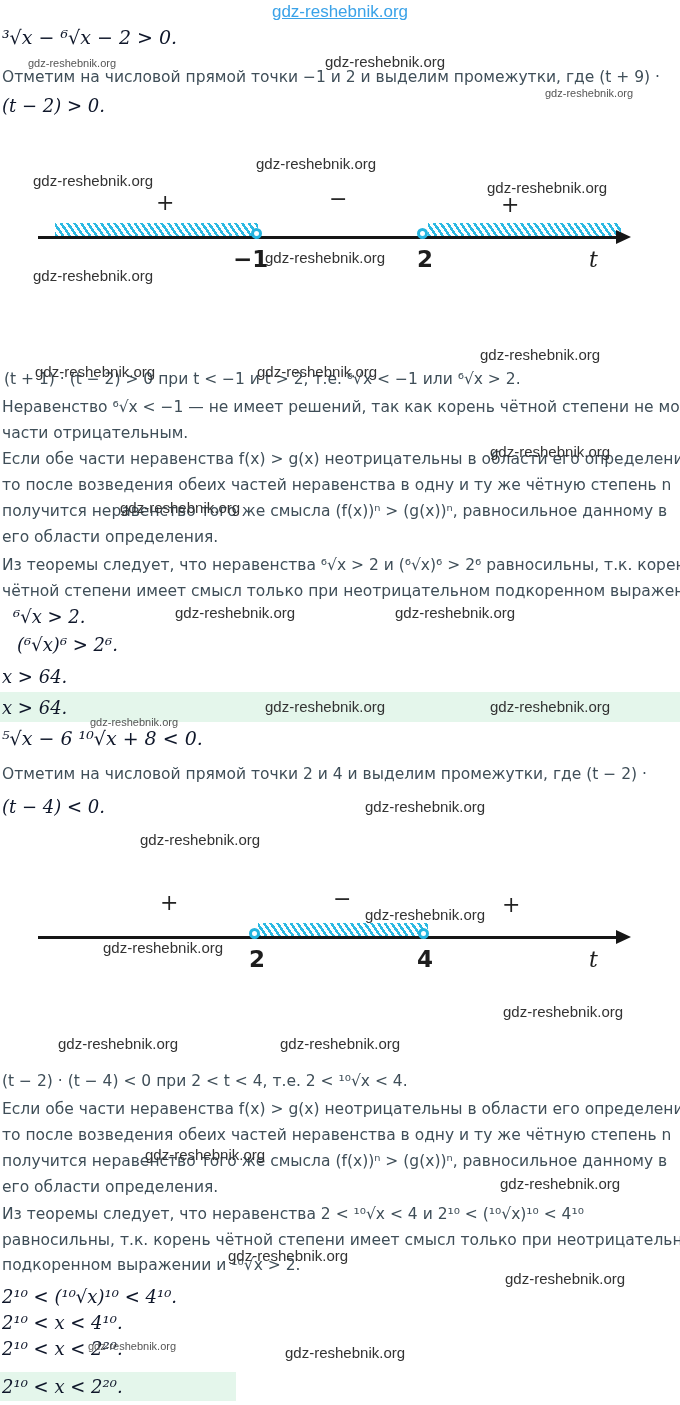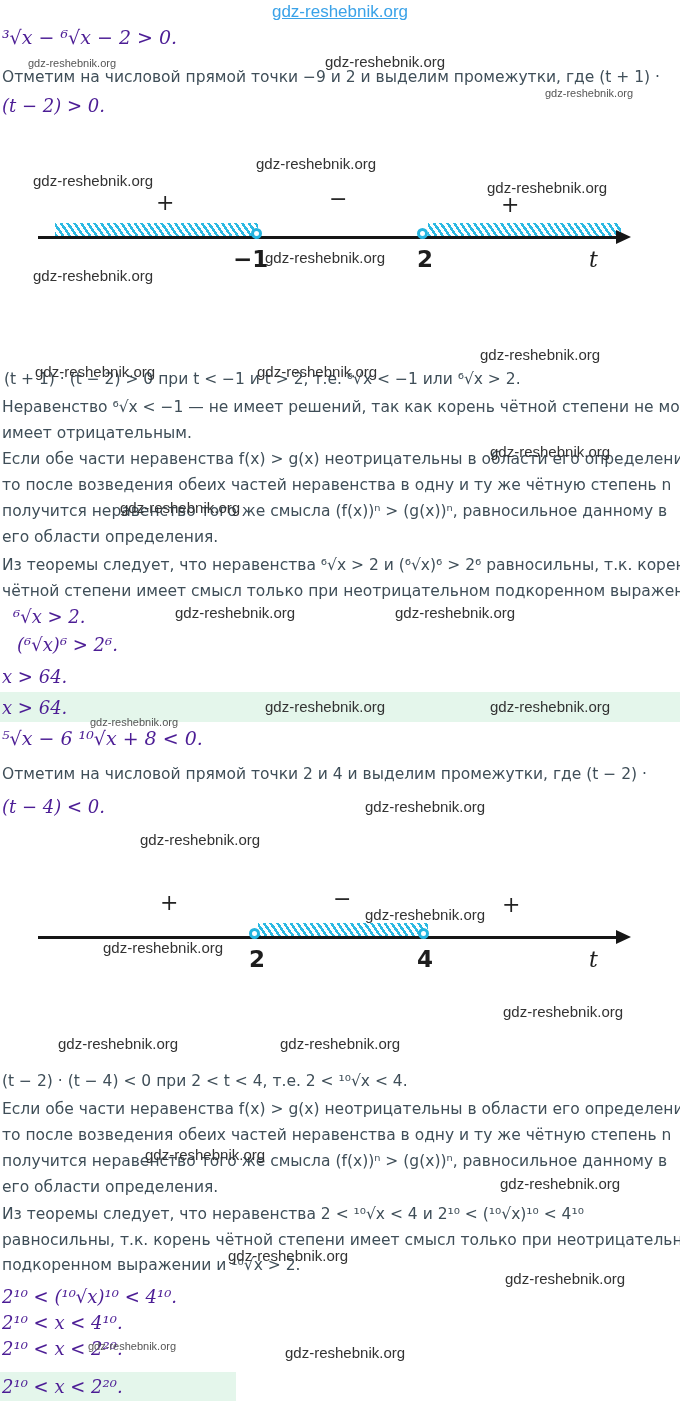--- a/index.html
+++ b/index.html
@@ -15,21 +15,21 @@
   .wm.small { font-size:11px; color:#555; }
   .wm.top {
     font-size:17px; color:#3aa2e8; text-decoration:underline; cursor:pointer;
     left:50%; transform:translateX(-50%);
   }
   .txt {
     position:absolute; font-size:15.5px; color:#3f4e58; white-space:nowrap;
     font-family:"DejaVu Sans", sans-serif; z-index:2;
   }
   .math {
-    position:absolute; font-size:18px; color:#4c1d95; white-space:nowrap;
+    position:absolute; font-size:18px; color:#0f172a; white-space:nowrap;
     font-family:"DejaVu Serif", serif; font-style:italic; z-index:2;
   }
   .math.big { font-size:19px; }
   .diagram { position:absolute; left:0; width:680px; z-index:1; }
   .sign { position:absolute; font-size:22px; color:#222; font-family:"DejaVu Serif", serif; }
   .axis-line { position:absolute; height:2.6px; background:#161616; }
   .axis-arrow {
     position:absolute; width:0; height:0;
     border-left:15px solid #161616; border-top:7px solid transparent; border-bottom:7px solid transparent;
   }
@@ -54,21 +54,21 @@
 </head>
 <body>
 
 <div class="page">
 
   <a class="wm top" style="top:2px">gdz-reshebnik.org</a>
 
   <div class="math big" style="left:2px; top:26px">³√x − ⁶√x − 2 &gt; 0.</div>
   <span class="wm small" style="left:28px; top:57px">gdz-reshebnik.org</span>
   <span class="wm" style="left:325px; top:53px">gdz-reshebnik.org</span>
-  <div class="txt" style="left:2px; top:68px">Отметим на числовой прямой точки −9 и 2 и выделим промежутки, где (t + 1) ·</div>
+  <div class="txt" style="left:2px; top:68px">Отметим на числовой прямой точки −1 и 2 и выделим промежутки, где (t + 9) ·</div>
   <span class="wm small" style="left:545px; top:87px">gdz-reshebnik.org</span>
   <div class="math" style="left:2px; top:95px">(t − 2) &gt; 0.</div>
 
   <span class="wm" style="left:256px; top:155px">gdz-reshebnik.org</span>
   <span class="wm" style="left:33px; top:172px">gdz-reshebnik.org</span>
   <span class="wm" style="left:487px; top:179px">gdz-reshebnik.org</span>
 
   <div class="diagram" style="top:150px; height:145px">
     <span class="sign" style="left:156px; top:40px">+</span>
     <span class="sign" style="left:329px; top:36px">−</span>
@@ -85,21 +85,21 @@
   </div>
   <span class="wm" style="left:265px; top:249px">gdz-reshebnik.org</span>
   <span class="wm" style="left:33px; top:267px">gdz-reshebnik.org</span>
 
   <span class="wm" style="left:480px; top:346px">gdz-reshebnik.org</span>
   <span class="wm" style="left:35px; top:363px">gdz-reshebnik.org</span>
   <span class="wm" style="left:257px; top:363px">gdz-reshebnik.org</span>
 
   <div class="txt" style="left:4px; top:370px">(t + 1) · (t − 2) &gt; 0 при t &lt; −1 и t &gt; 2, т.е. ⁶√x &lt; −1 или ⁶√x &gt; 2.</div>
   <div class="txt" style="left:2px; top:398px">Неравенство ⁶√x &lt; −1 — не имеет решений, так как корень чётной степени не может</div>
-  <div class="txt" style="left:2px; top:424px">имеет отрицательным.</div>
+  <div class="txt" style="left:2px; top:424px">части отрицательным.</div>
   <span class="wm" style="left:490px; top:443px">gdz-reshebnik.org</span>
   <div class="txt" style="left:2px; top:450px">Если обе части неравенства f(x) &gt; g(x) неотрицательны в области его определения,</div>
   <div class="txt" style="left:2px; top:476px">то после возведения обеих частей неравенства в одну и ту же чётную степень n</div>
   <span class="wm" style="left:120px; top:499px">gdz-reshebnik.org</span>
   <div class="txt" style="left:2px; top:502px">получится неравенство того же смысла (f(x))ⁿ &gt; (g(x))ⁿ, равносильное данному в</div>
   <div class="txt" style="left:2px; top:528px">его области определения.</div>
   <div class="txt" style="left:2px; top:556px">Из теоремы следует, что неравенства ⁶√x &gt; 2 и (⁶√x)⁶ &gt; 2⁶ равносильны, т.к. корень</div>
   <div class="txt" style="left:2px; top:582px">чётной степени имеет смысл только при неотрицательном подкоренном выражении и</div>
   <span class="wm" style="left:175px; top:604px">gdz-reshebnik.org</span>
   <span class="wm" style="left:395px; top:604px">gdz-reshebnik.org</span>

